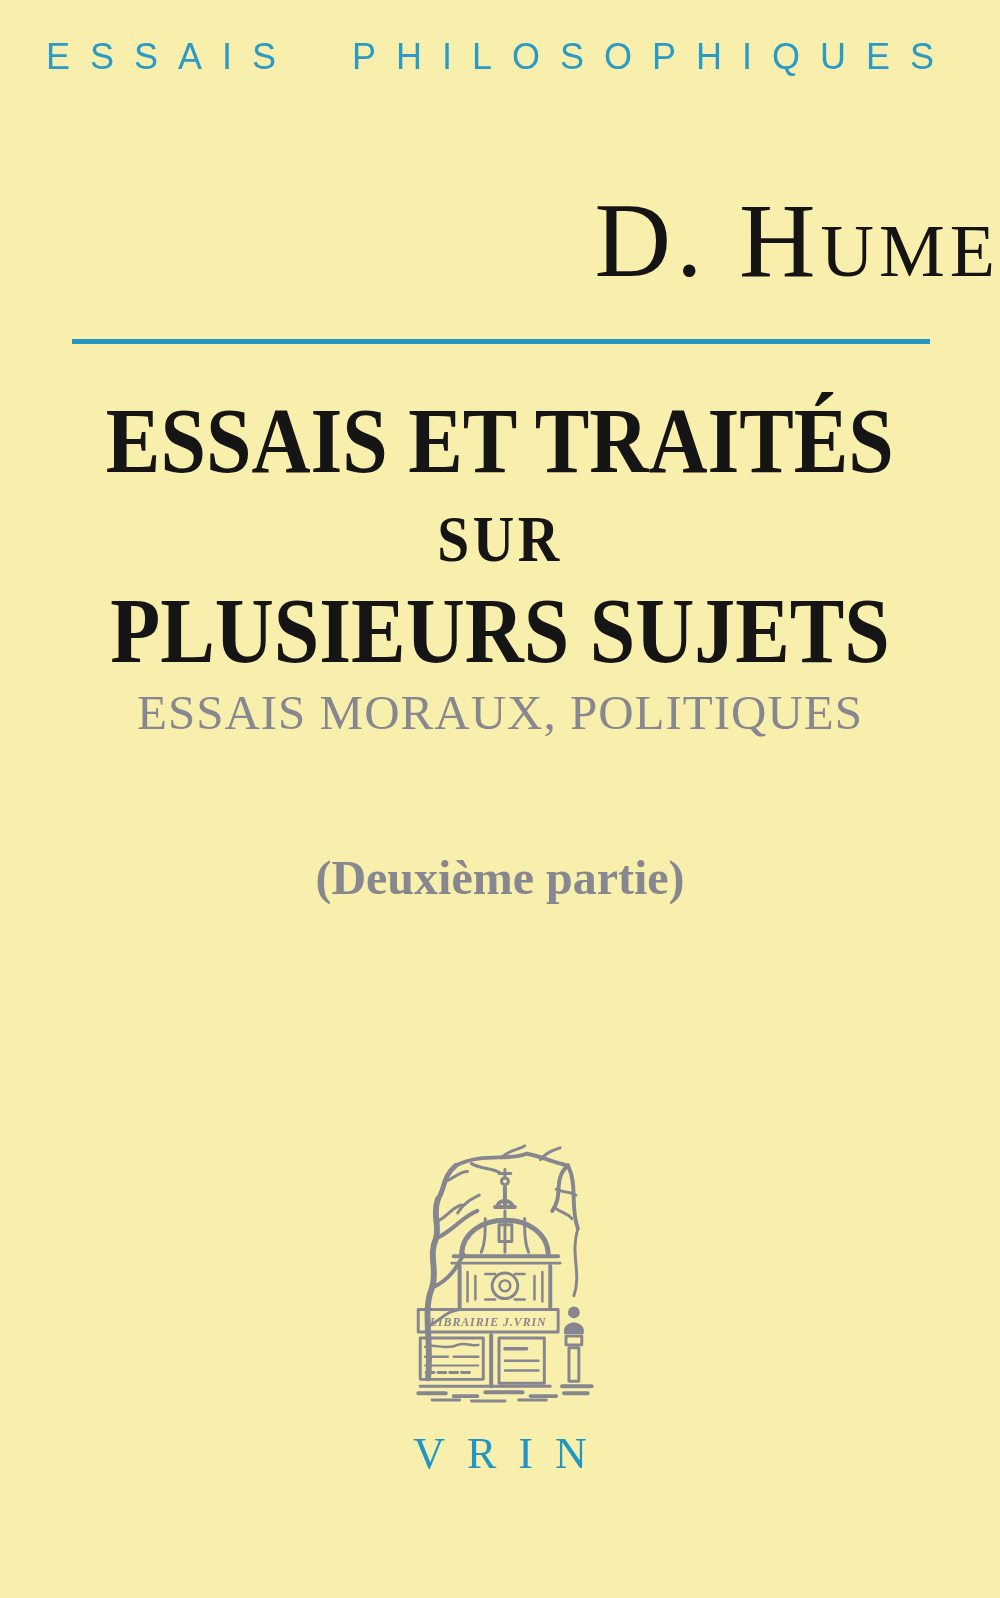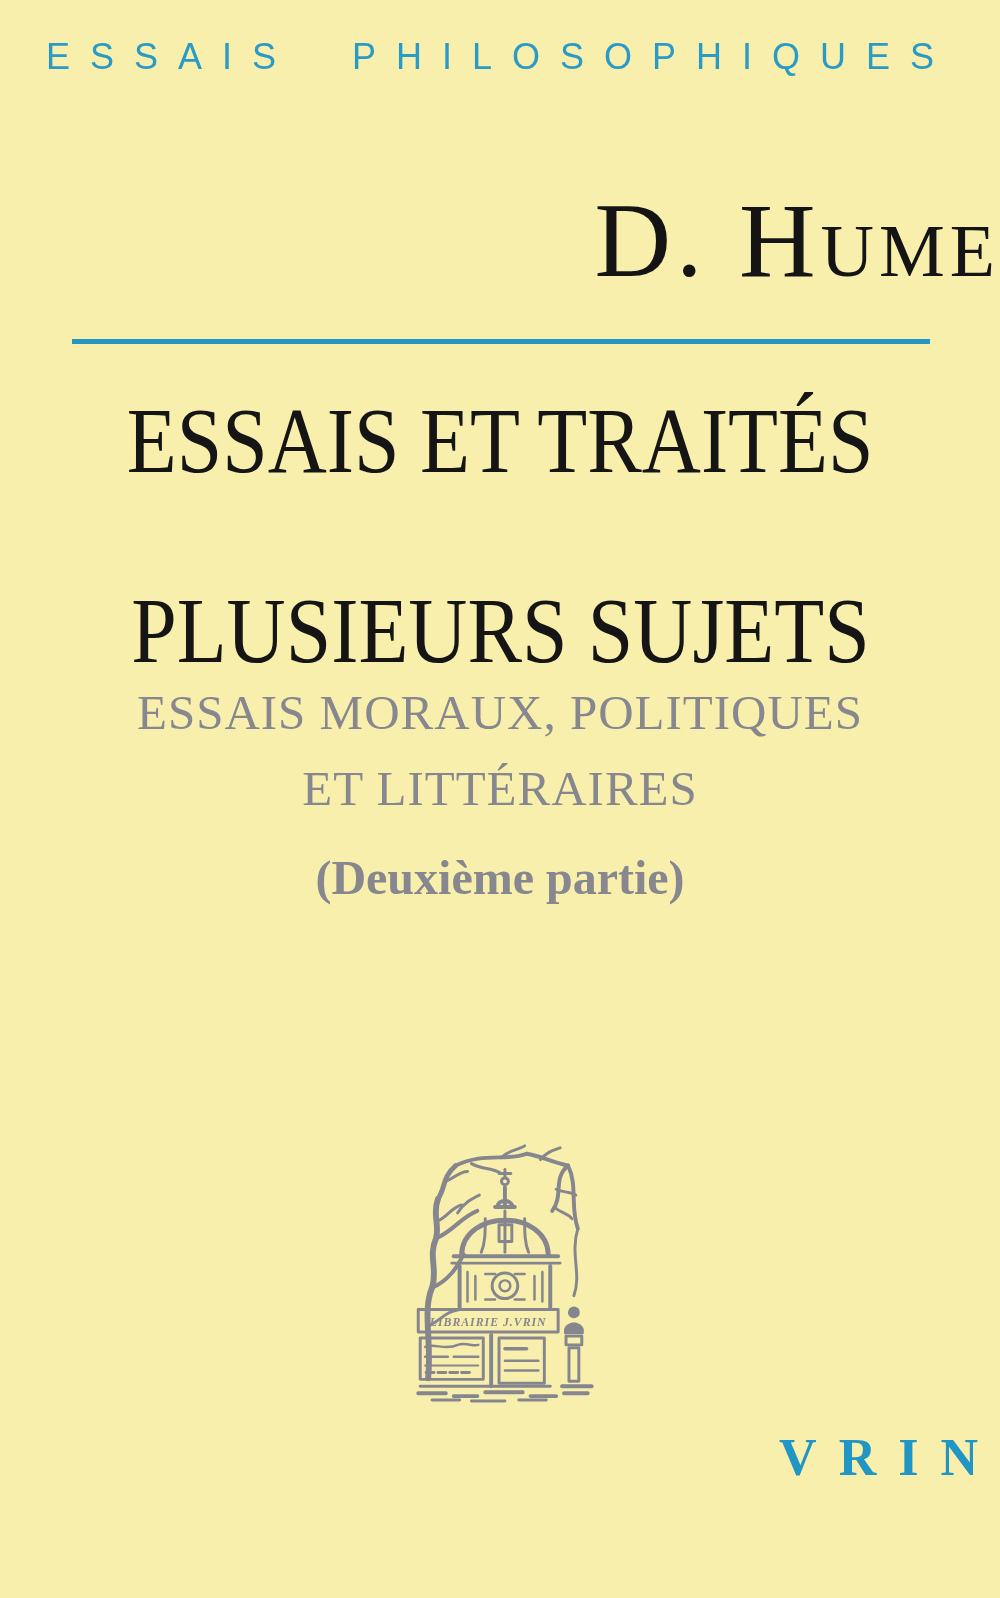--- a/index.html
+++ b/index.html
@@ -48,21 +48,21 @@
     left: 72px;
     width: 858px;
     height: 5px;
     background: #2496C2;
   }
   .title-line {
     position: absolute;
     left: 0;
     width: 100%;
     text-align: center;
-    font-weight: normal;
+    font-weight: bold;
     color: #151515;
     line-height: 1;
     white-space: nowrap;
   }
   .title-line > span {
     display: inline-block;
     transform: scaleX(0.87);
     transform-origin: 50% 50%;
   }
   .title-1 { top: 393px; font-size: 94px; }
@@ -86,49 +86,51 @@
     left: 402px;
     width: 198px;
     height: 266px;
     font-style: italic;
   }
   .publisher {
     position: absolute;
     top: 1432px;
     left: 0;
     width: 100%;
-    text-align: right;
-    font-size: 52px;
-    font-weight: bold;
+    text-align: center;
+    font-size: 44px;
+    font-weight: normal;
     letter-spacing: 22px;
     text-indent: 22px;
     color: #2196C4;
     line-height: 1;
   }
 </style>
 </head>
 <body>
 
 <div class="cover">
 
   <div class="series">ESSAIS PHILOSOPHIQUES</div>
 
   <div class="author">D. Hume</div>
 
   <div class="rule"></div>
 
   <div class="title-line title-1">
     <span>ESSAIS ET TRAITÉS</span>
   </div>
+  <div class="title-line title-2">
+    <span>SUR</span>
+  </div>
   <div class="title-line title-3">
     <span>PLUSIEURS SUJETS</span>
   </div>
 
   <div class="subtitle-line subtitle-1">ESSAIS MORAUX, POLITIQUES</div>
-  <div class="subtitle-line subtitle-2">ET LITTÉRAIRES</div>
   <div class="subtitle-line subtitle-part">(Deuxième partie)</div>
 
   <div class="logo-wrap">
     <svg width="198" height="266" viewBox="0 0 200 270" fill="none" stroke="#86868E" stroke-linecap="round" stroke-linejoin="round">
 
       <g stroke-width="6">
         <path d="M26 244 C30 206, 20 176, 30 152 C36 134, 26 120, 34 102 C38 88, 30 78, 36 62"></path>
         <path d="M36 62 C44 50, 40 40, 54 28" stroke-width="5"></path>
         <path d="M34 102 C52 94, 60 80, 76 74" stroke-width="4"></path>
         <path d="M30 152 C48 144, 56 130, 62 118" stroke-width="4"></path>

